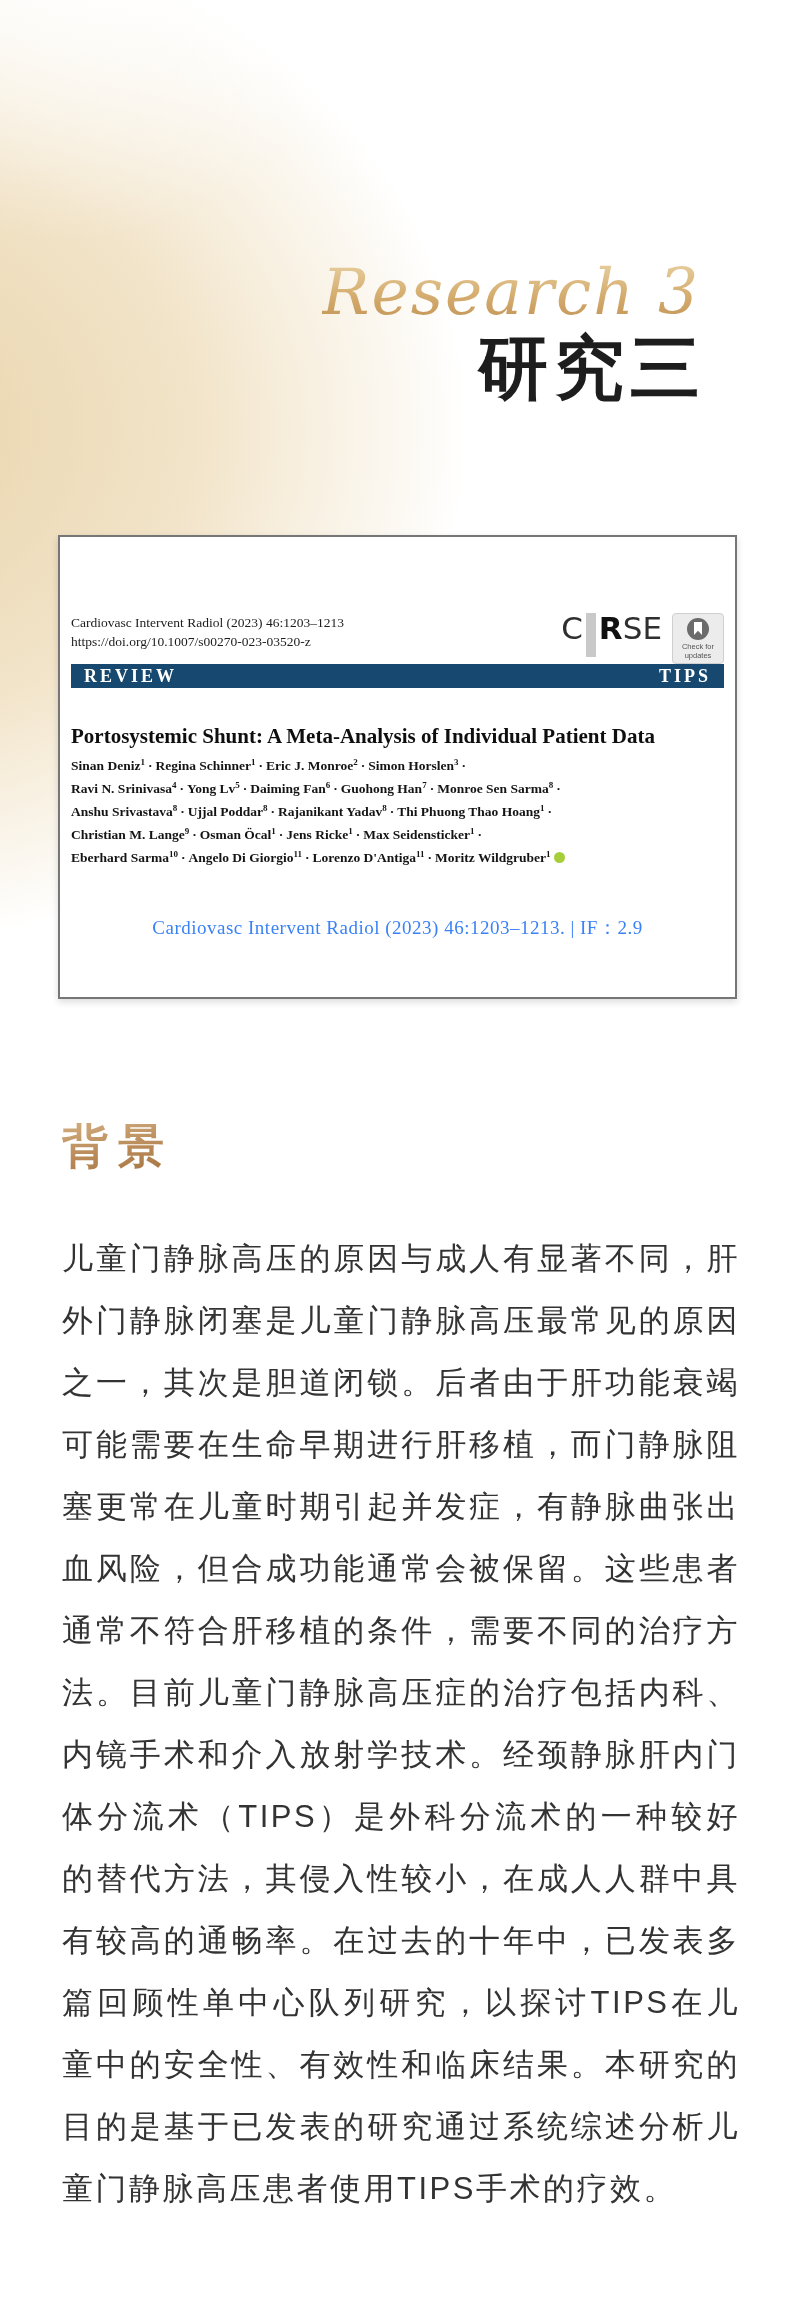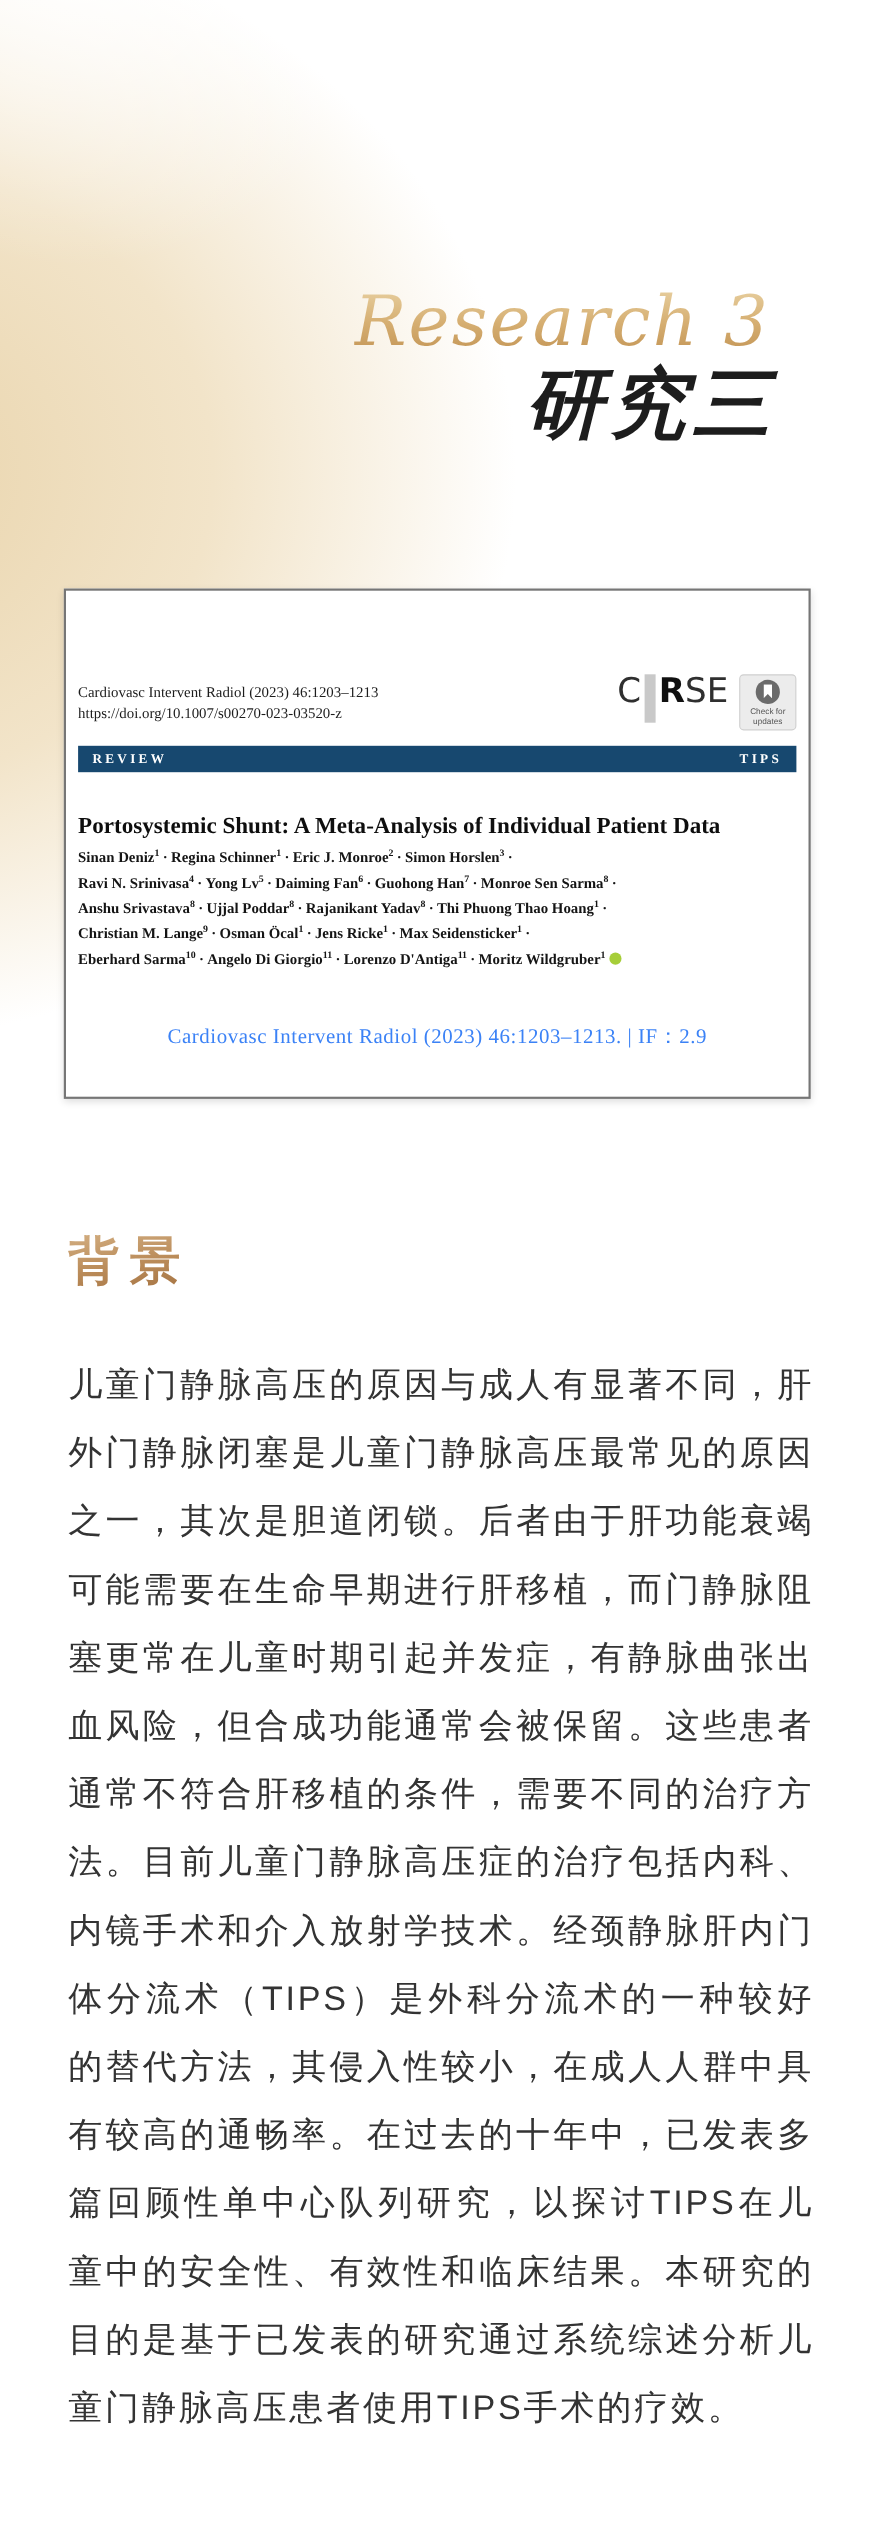--- a/index.html
+++ b/index.html
@@ -12,43 +12,43 @@
   }
   
   .hero{position:absolute;top:254px;right:100px;text-align:right;}
   .hero-script{
     font-family:"DejaVu Serif",serif;font-style:italic;font-size:63px;line-height:78px;letter-spacing:2px;
     background:linear-gradient(180deg,#ecd7ab 0%,#d6af72 50%,#bd8c4c 100%);
     -webkit-background-clip:text;background-clip:text;color:transparent;
   }
   .hero-cn{
     font-family:"Liberation Serif","DejaVu Serif",serif;font-weight:700;font-size:70px;line-height:82px;
-    color:#1d1d1d;letter-spacing:6px;margin-right:-6px;margin-top:-4px;font-style:italic;
+    color:#1d1d1d;letter-spacing:6px;margin-right:-6px;margin-top:-4px;
   }
   
   .paper-card{
     position:absolute;left:58px;top:535px;width:679px;height:464px;box-sizing:border-box;
     background:#fff;border:2px solid #767676;box-shadow:0 3px 7px rgba(0,0,0,.14);
     padding:76px 11px 0 11px;
   }
-  .journal-header{display:flex;justify-content:space-between;align-items:center;}
+  .journal-header{display:flex;justify-content:space-between;align-items:flex-start;}
   .jh-left{font-family:"Liberation Serif","DejaVu Serif",serif;font-size:13.5px;line-height:19px;color:#1c1c1c;}
   .jh-right{display:flex;align-items:flex-start;gap:10px;}
   .cirse{display:flex;align-items:flex-start;font-family:"DejaVu Sans",sans-serif;font-size:31px;line-height:31px;color:#2f2f2f;}
   .cirse .bar{width:10px;height:44px;background:#c9c9c9;margin:0 3px;}
   .cirse .r{font-weight:700;color:#101010;}
   .check-badge{width:46px;background:#ececec;border:1px solid #cfcfcf;border-radius:4px;text-align:center;padding:4px 2px 3px;}
   .cb-circle{width:22px;height:22px;border-radius:50%;background:#6b6b6b;margin:0 auto 2px;position:relative;}
   .cb-bookmark{position:absolute;left:7px;top:4px;width:8px;height:13px;background:#fff;
     clip-path:polygon(0 0,100% 0,100% 100%,50% 68%,0 100%);}
   .cb-text{font-family:"Liberation Sans",sans-serif;font-size:7.5px;line-height:9px;color:#555;}
   .review-bar{
-    margin-top:14px;height:24px;background:#17486f;color:#fff;
+    height:24px;background:#17486f;color:#fff;
     display:flex;justify-content:space-between;align-items:center;padding:0 13px;
-    font-family:"Liberation Serif","DejaVu Serif",serif;font-size:12px;font-weight:700;letter-spacing:3px;
+    font-family:"Liberation Serif","DejaVu Serif",serif;font-size:18px;font-weight:700;letter-spacing:3px;
   }
   .paper-title{margin-top:36px;font-family:"Liberation Serif","DejaVu Serif",serif;font-weight:700;
     font-size:21px;line-height:24px;color:#0e0e0e;}
   .author-lines{margin-top:6px;font-family:"Liberation Serif","DejaVu Serif",serif;font-weight:700;
     font-size:13.5px;line-height:23px;color:#141414;}
   .author-lines sup{font-size:9px;line-height:0;}
   .dot-sep{padding:0 3px;}
   .orcid-icon{display:inline-block;width:11px;height:11px;border-radius:50%;background:#a6ce39;
     margin-left:4px;vertical-align:-1px;}
   .citation-footer{margin-top:46px;text-align:center;font-family:"Liberation Serif","DejaVu Serif",serif;

